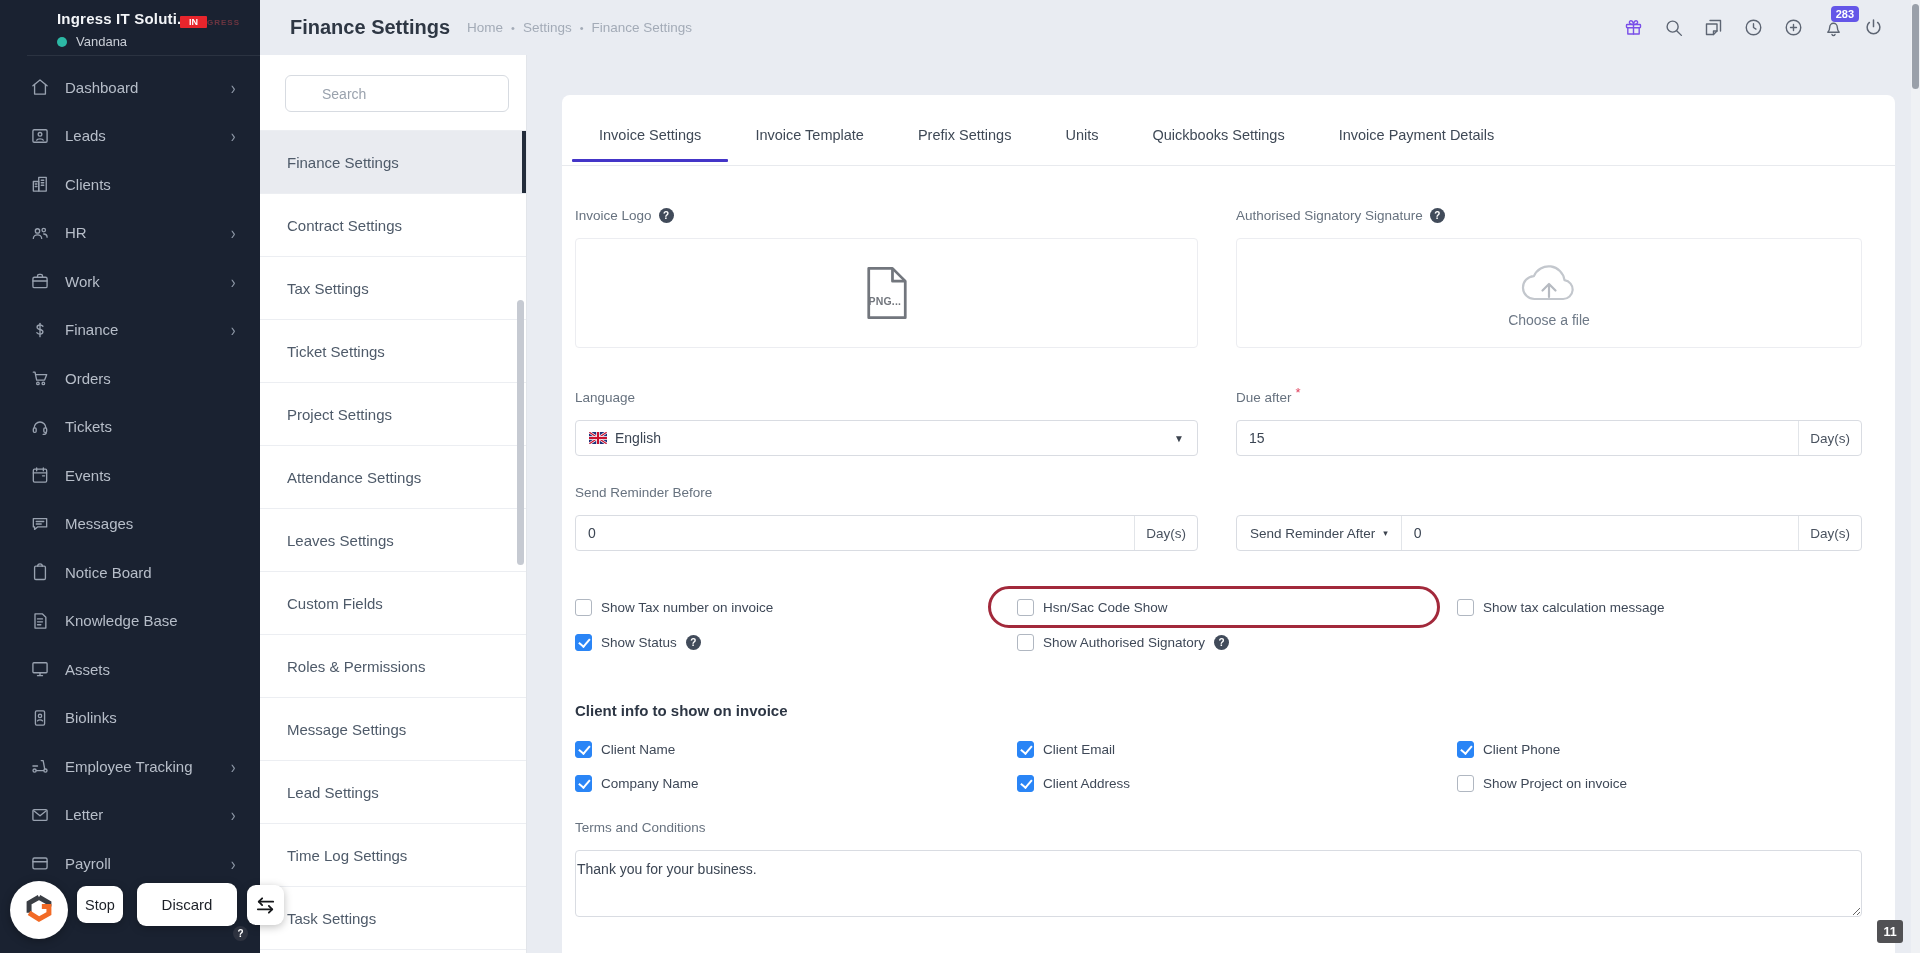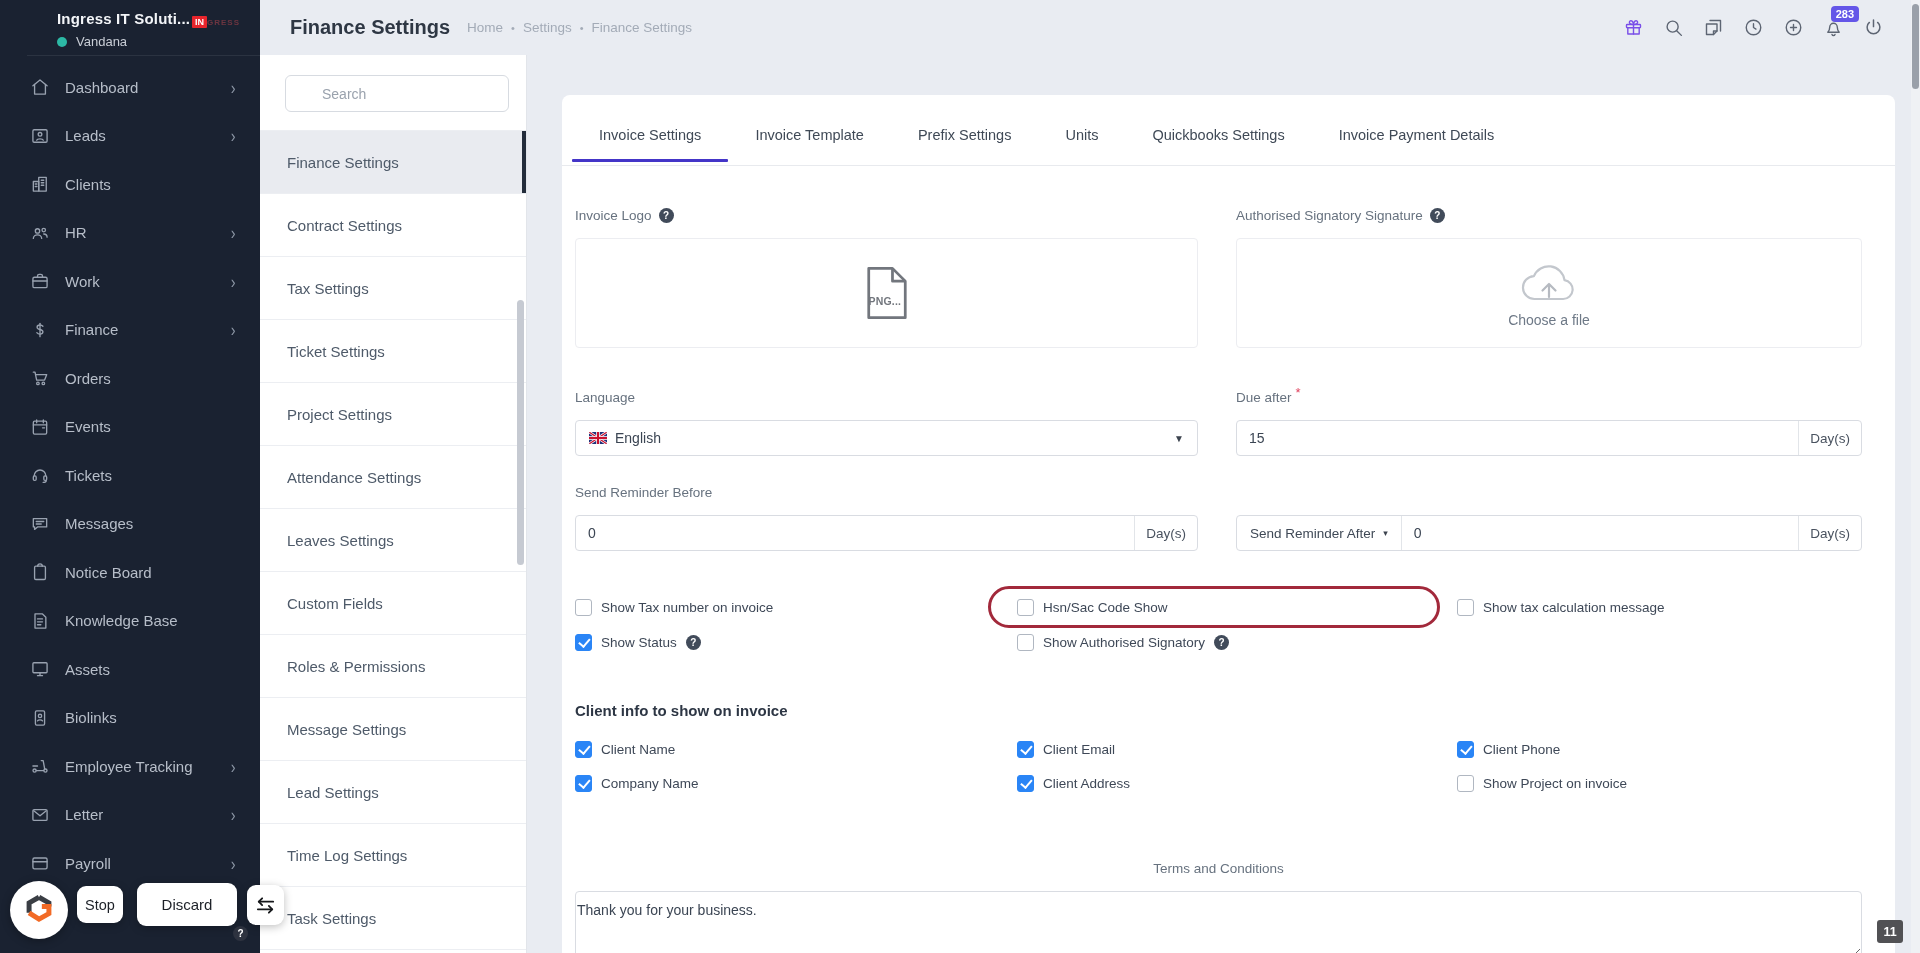--- a/index.html
+++ b/index.html
@@ -6,21 +6,21 @@
   html,body { width:1920px; height:953px; overflow:hidden; font-family:"Liberation Sans","DejaVu Sans",sans-serif; background:#e9ecf2; position:relative; }
 
   
   .sidebar { position:absolute; left:0; top:0; width:260px; height:953px; background:#1a2231; z-index:10; }
   .brand { position:relative; padding:10px 20px 9px 30px; border-bottom:1px solid rgba(255,255,255,.08); height:56px;margin-left:27px; }
   .brand-title { color:#f3f5f8; font-size:15px; font-weight:bold; letter-spacing:.2px; }
   .brand-user { display:flex; align-items:center; gap:9px; margin-top:7px; }
   .brand-dot { width:10px; height:10px; border-radius:50%; background:#2cb9a5; }
   .brand-user span { color:#c9ced6; font-size:13px; }
   .brand-logo { position:absolute; right:20px; top:16px; display:flex; align-items:center; }
-  .brand-logo .lg1 { background:#e8252c; color:#fff; font-size:9px; font-weight:bold; padding:1px 3px; border-radius:1px; }
+  .brand-logo .lg1 { background:#e8252c; color:#fff; font-size:9px; font-weight:bold; padding:1px 9px; border-radius:1px; }
   .brand-logo .lg2 { color:#6d3540; font-size:8px; font-weight:bold; letter-spacing:1px; }
   .nav { margin-top:7px; }
   .nav-item { display:flex; align-items:center; height:48.5px; padding:0 24px 0 30px; cursor:pointer; }
   .nav-icon { width:20px; height:20px; color:#99a2b0; margin-right:15px; flex:0 0 20px; }
   .nav-icon svg { width:20px; height:20px; display:block; }
   .nav-label { flex:1; color:#b7bec9; font-size:15px; }
   .nav-chevron { color:#8b95a4; font-size:19px; line-height:1; transform:scaleX(.75); }
 
   
   .header { position:absolute; left:260px; top:0; width:1660px; height:55px; display:flex; align-items:center; padding-left:30px; z-index:5; }
@@ -184,38 +184,38 @@
             <circle cx="9.5" cy="18.5" r="1.5"></circle>
             <circle cx="16" cy="18.5" r="1.5"></circle>
           </svg>
         </span>
     <span class="nav-label">Orders</span>
 
   </div>
       <div class="nav-item">
     <span class="nav-icon">
           <svg viewBox="0 0 24 24" fill="none" stroke="currentColor" stroke-width="1.6" stroke-linecap="round" stroke-linejoin="round">
-            <rect x="4" y="5" width="16" height="15.5" rx="1.5"></rect>
-            <path d="M4 9.5h16M8 3.5V7M16 3.5V7"></path>
-            <path d="M15 13h2.5"></path>
-          </svg>
-        </span>
-    <span class="nav-label">Events</span>
-
-  </div>
-      <div class="nav-item">
-    <span class="nav-icon">
-          <svg viewBox="0 0 24 24" fill="none" stroke="currentColor" stroke-width="1.6" stroke-linecap="round" stroke-linejoin="round">
             <path d="M5 13a7 7 0 0 1 14 0"></path>
             <rect x="4" y="13" width="3.4" height="5.5" rx="1.4"></rect>
             <rect x="16.6" y="13" width="3.4" height="5.5" rx="1.4"></rect>
             <path d="M19.5 18.5c0 1.8-2 2.3-3.8 2.3"></path>
           </svg>
         </span>
     <span class="nav-label">Tickets</span>
+
+  </div>
+      <div class="nav-item">
+    <span class="nav-icon">
+          <svg viewBox="0 0 24 24" fill="none" stroke="currentColor" stroke-width="1.6" stroke-linecap="round" stroke-linejoin="round">
+            <rect x="4" y="5" width="16" height="15.5" rx="1.5"></rect>
+            <path d="M4 9.5h16M8 3.5V7M16 3.5V7"></path>
+            <path d="M15 13h2.5"></path>
+          </svg>
+        </span>
+    <span class="nav-label">Events</span>
 
   </div>
       <div class="nav-item">
     <span class="nav-icon">
           <svg viewBox="0 0 24 24" fill="none" stroke="currentColor" stroke-width="1.6" stroke-linecap="round" stroke-linejoin="round">
             <path d="M4 5.5h16v10H9l-3.5 3v-3H4z"></path>
             <path d="M7.5 9h9M7.5 12h6"></path>
           </svg>
         </span>
     <span class="nav-label">Messages</span>
@@ -576,21 +576,21 @@
 
     </div>
         <div class="cb-item">
 
       <span class="cb-box"></span>
       <span class="cb-label">Show Project on invoice</span>
 
     </div>
       </div>
 
-    <div class="field-label" style="margin-top:68px;justify-content:center;">
+    <div class="field-label" style="margin-top:27px;">
         <span>Terms and Conditions</span>
       </div>
     <textarea class="terms-area" style="">Thank you for your business.</textarea>
   </div>
 </div>
 
 <div class="fab-circle">
   <svg viewBox="0 0 48 48" fill="none">
     <path d="M24 6l14 8v5" stroke="#3a3e44" stroke-width="7"></path>
     <path d="M24 6L10 14v14" stroke="#3a3e44" stroke-width="7"></path>

